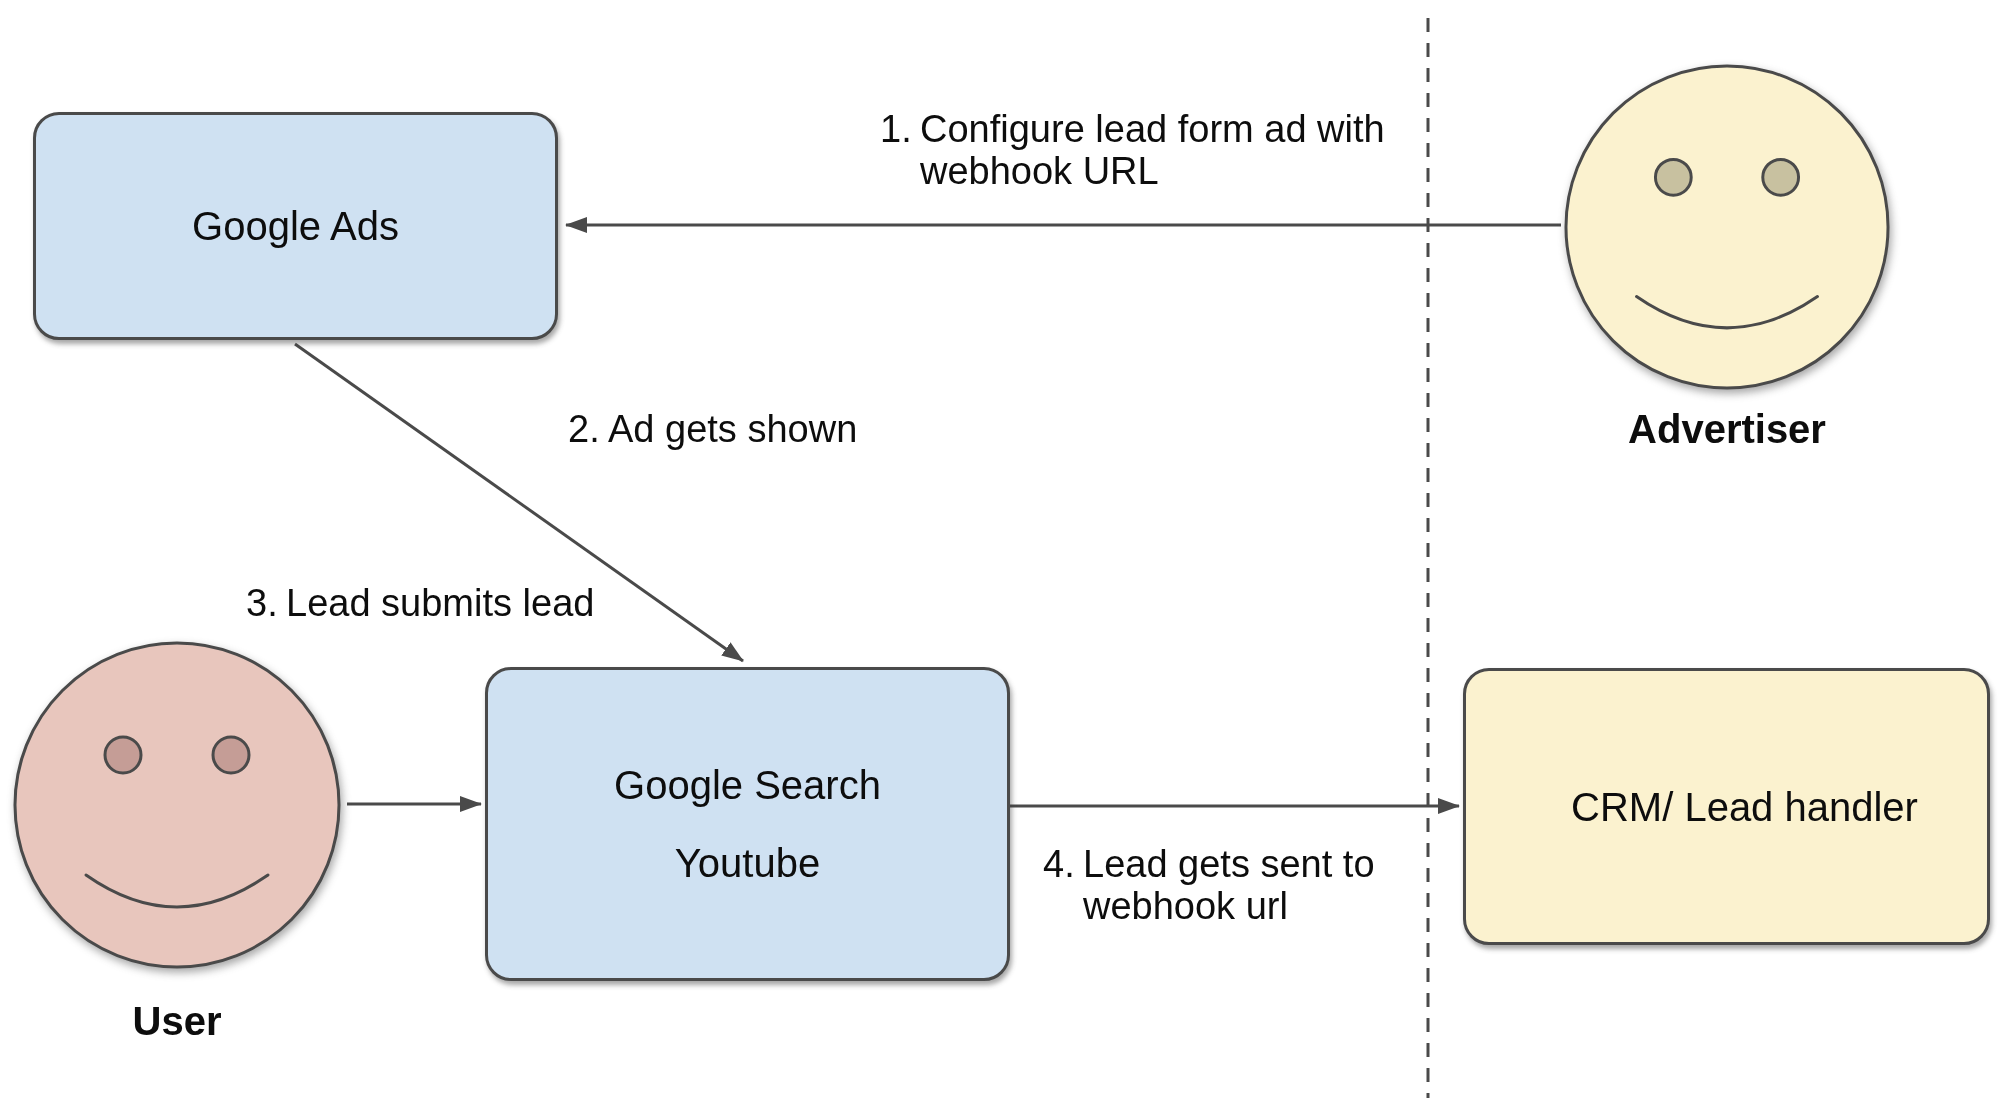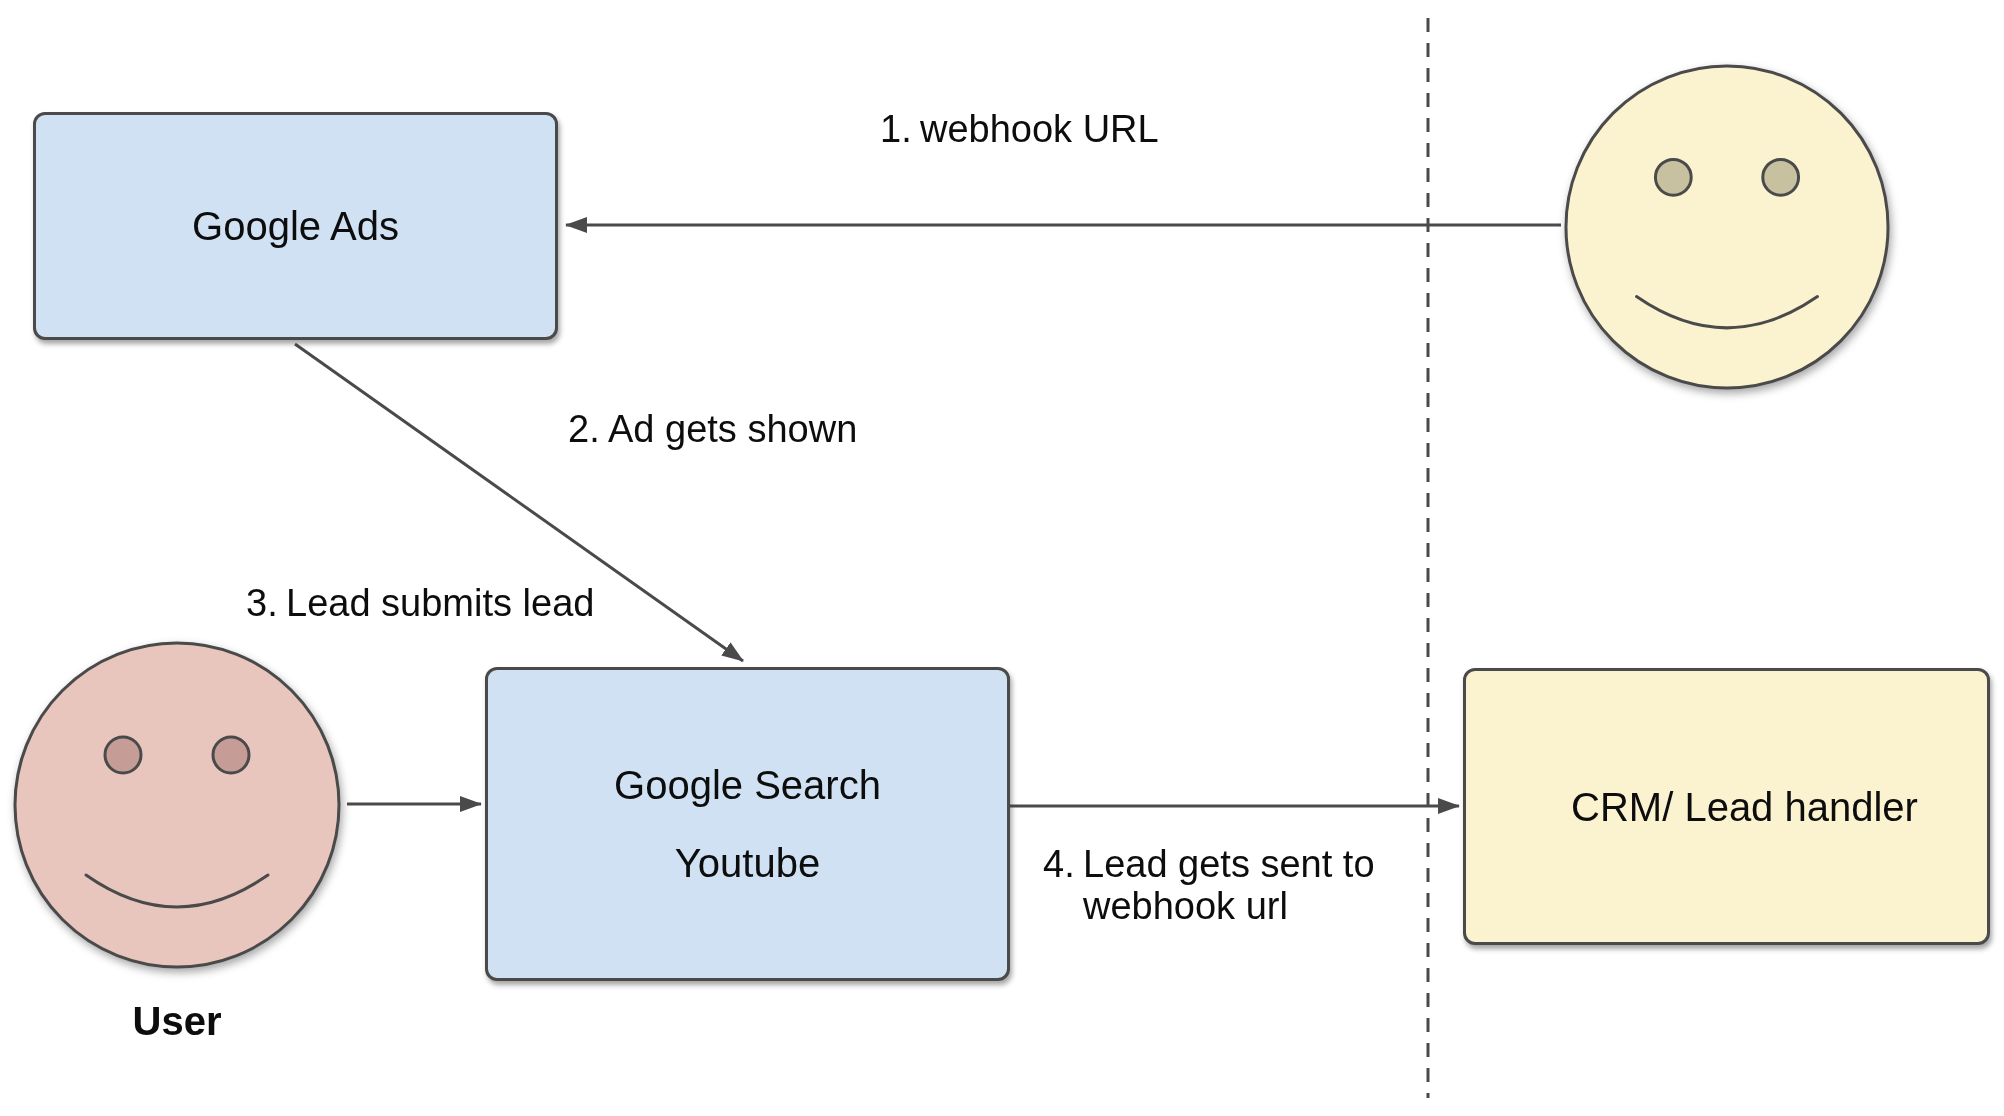--- a/index.html
+++ b/index.html
@@ -3,21 +3,21 @@
 <meta charset="utf-8">
 <style>
   html,body{margin:0;padding:0;background:#ffffff;}
   .canvas{
     position:relative;width:2004px;height:1116px;background:#ffffff;overflow:hidden;
     font-family:"Liberation Sans","DejaVu Sans",sans-serif;color:#0d0d0d;
   }
   .overlay{position:absolute;left:0;top:0;width:2004px;height:1116px;pointer-events:none;}
   .node{
     position:absolute;display:flex;align-items:center;justify-content:center;
-    border:3px solid #4a4a4a;border-radius:12px;box-sizing:border-box;
+    border:3px solid #4a4a4a;border-radius:26px;box-sizing:border-box;
     box-shadow:2px 4px 5px rgba(60,60,60,0.45);
     font-size:40px;line-height:46px;text-align:center;
   }
   .node-google-ads{left:33px;top:112px;width:525px;height:228px;}
   .node-google-properties{left:485px;top:667px;width:525px;height:314px;}
   .node-crm{left:1463px;top:668px;width:527px;height:277px;}
   .face{position:absolute;filter:drop-shadow(2px 4px 4px rgba(60,60,60,0.45));}
   .face-advertiser{left:1563px;top:63px;width:328px;height:328px;}
   .face-user{left:12px;top:640px;width:330px;height:330px;}
   .actor-label{
@@ -83,25 +83,27 @@
 
   <svg class="face face-user" viewBox="0 0 330 330" xmlns="http://www.w3.org/2000/svg">
     <g stroke-width="3" stroke="#4a4a4a">
       <circle cx="165" cy="165" r="162" fill="#e8c6bd"></circle>
       <circle cx="111" cy="115" r="18" fill="#c59d96"></circle>
       <circle cx="219" cy="115" r="18" fill="#c59d96"></circle>
       <path d="M74 235 Q165 299 256 235" fill="none" stroke-linecap="round"></path>
     </g>
   </svg>
 
+  <div class="actor-label label-advertiser">Advertiser</div>
   <div class="actor-label label-user">User</div>
 
   <div class="step step-1">
     <span class="num">1.</span>
     <span class="txt">
+      <span style="display:block;">Configure lead form ad with</span>
       <span style="display:block;">webhook URL</span>
     </span>
   </div>
 
   <div class="step step-2">
     <span class="num">2.</span>
     <span class="txt">Ad gets shown</span>
   </div>
 
   <div class="step step-3">

